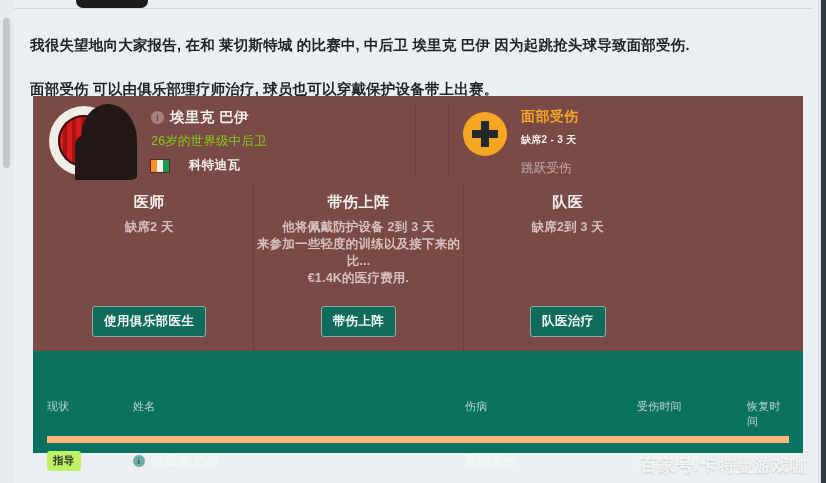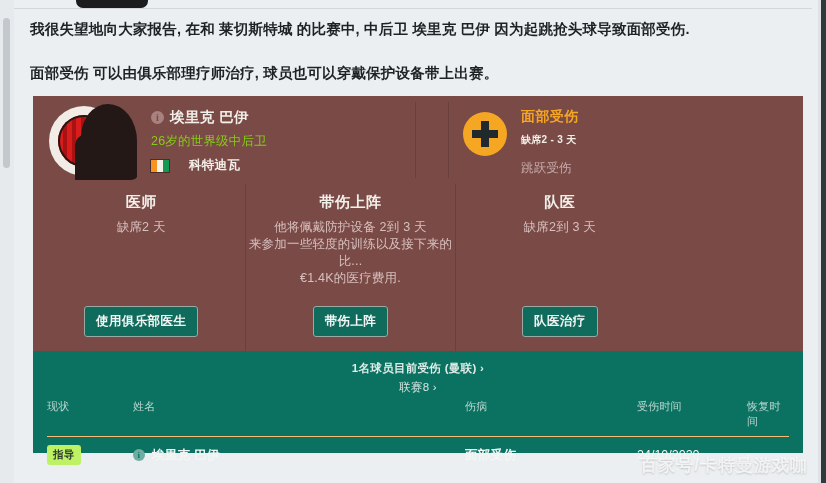--- a/index.html
+++ b/index.html
@@ -17,21 +17,21 @@
   .right-edge{position:absolute;right:0;top:0;width:5px;height:483px;background:#2f3a3f;}
   .right-edge2{position:absolute;right:5px;top:0;width:3px;height:483px;background:#dfe3e6;}
 
   .top-tab{position:absolute;left:76px;top:-16px;width:72px;height:24px;background:#1c1c1c;border-radius:0 0 7px 7px;}
 
   .hairline{position:absolute;left:14px;top:8px;width:798px;height:1px;background:#d4d8db;}
 
   
   .para{
     position:absolute;left:30px;color:#1d2224;font-size:14.5px;
-    letter-spacing:.2px;white-space:nowrap;font-weight:600;
+    letter-spacing:.2px;white-space:nowrap;font-weight:600;margin-top:16px;
   }
   .para.p1{top:20px;}
   .para.p2{top:64px;}
 
   
   .panel{
     position:absolute;left:33px;top:96px;width:770px;height:255px;
     background:#7a4a47;
   }
   .panel-top{position:relative;height:88px;}
@@ -88,28 +88,28 @@
   .cross-badge:before,.cross-badge:after{
     content:"";position:absolute;background:#20292b;
   }
   .cross-badge:before{left:18px;top:9px;width:8px;height:26px;}
   .cross-badge:after{left:9px;top:18px;width:26px;height:8px;}
   .inj-title{color:#f5a623;font-size:14px;font-weight:700;letter-spacing:.4px;}
   .inj-days{color:#f2efe9;font-size:10px;font-weight:700;margin-top:7px;letter-spacing:.3px;}
   .inj-cause{color:#c6aaa8;font-size:12.5px;margin-top:13px;letter-spacing:.2px;}
 
   
-  .options{position:absolute;left:4px;top:88px;width:627px;height:167px;display:flex;}
+  .options{position:absolute;left:12px;top:88px;width:627px;height:167px;display:flex;}
   .opt{
     position:relative;flex:1;display:flex;flex-direction:column;align-items:center;
     padding-top:9px;box-sizing:border-box;
   }
   .opt + .opt{border-left:1px solid #6a403e;}
   .opt-title{color:#f2efe9;font-size:15px;font-weight:700;letter-spacing:.5px;}
-  .opt-sub{color:#d7c0be;font-size:12.5px;margin-top:7px;text-align:center;line-height:17px;letter-spacing:.2px;}
+  .opt-sub{color:#d7c0be;font-size:12.5px;margin-top:7px;text-align:center;line-height:17px;letter-spacing:.2px;font-weight:bold;}
   .opt-btn{
     position:absolute;bottom:14px;
     background:#0f6b5c;color:#f2f5f4;border:1px solid #9ba8a4;
     font-size:12.5px;font-weight:700;letter-spacing:.4px;
     padding:6px 11px;border-radius:3px;cursor:pointer;
     font-family:"Liberation Sans","DejaVu Sans",sans-serif;
   }
 
   
   .green{
@@ -117,21 +117,21 @@
     background:#0b7262;
   }
   .green-links{padding-top:10px;text-align:center;}
   .green-link{
     color:#dfece8;font-size:11.5px;font-weight:700;letter-spacing:.3px;
     display:block;margin-bottom:4px;cursor:pointer;
   }
   .green-link.sub{font-weight:400;color:#d3e6e1;}
 
   .tbl{position:absolute;left:14px;top:48px;width:742px;}
-  .thead{display:flex;color:#b9d6cf;font-size:11px;letter-spacing:.2px;padding-bottom:7px;border-bottom:1px solid #fdba74;}
+  .thead{display:flex;color:#b9d6cf;font-size:11px;letter-spacing:.2px;padding-bottom:7px;border-bottom:7px solid #fdba74;}
   .trow{display:flex;align-items:center;padding-top:8px;color:#f2f7f5;font-size:12.5px;}
   .c-status{width:86px;flex:none;}
   .c-name{width:332px;flex:none;}
   .c-injury{width:172px;flex:none;}
   .c-date{width:110px;flex:none;}
   .c-rec{flex:1;}
   .badge{
     display:inline-block;background:#bef264;color:#2b3a2e;font-size:10.5px;
     padding:3px 6px;border-radius:3px;font-weight:700;letter-spacing:.3px;
   }
@@ -218,24 +218,20 @@
       </div>
       <div class="opt">
         <div class="opt-title">队医</div>
         <div class="opt-sub">缺席2到 3 天</div>
         <button class="opt-btn">队医治疗</button>
       </div>
     </div>
   </div>
 
   <div class="green">
-    <div class="green-links">
-      <span class="green-link">1名球员目前受伤 (曼联) ›</span>
-      <span class="green-link sub">联赛8 ›</span>
-    </div>
 
     <div class="tbl">
       <div class="thead">
         <div class="c-status">现状</div>
         <div class="c-name">姓名</div>
         <div class="c-injury">伤病</div>
         <div class="c-date">受伤时间</div>
         <div class="c-rec">恢复时间</div>
       </div>
       <div class="trow">

